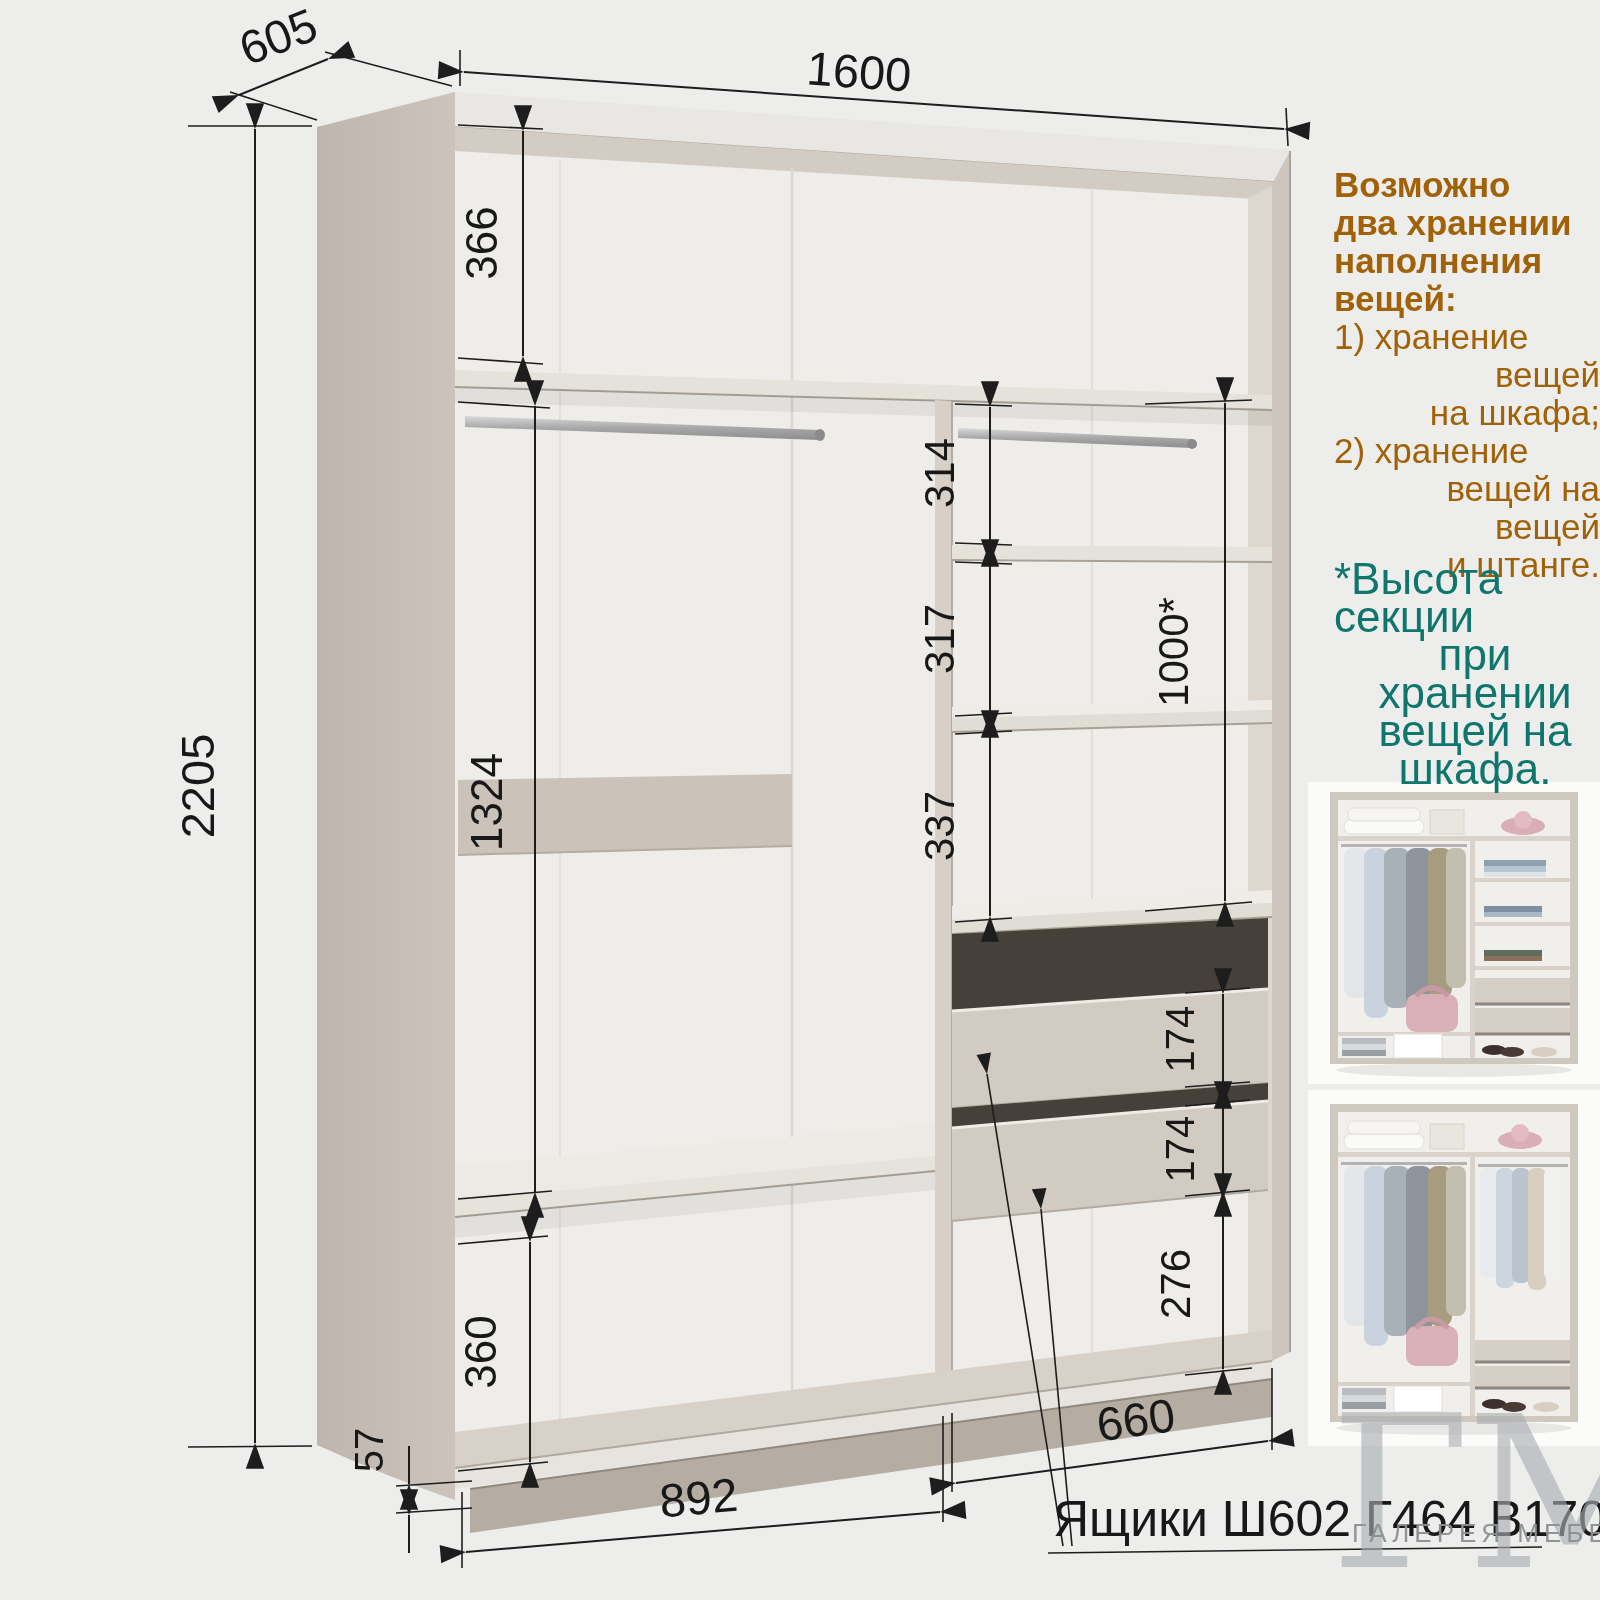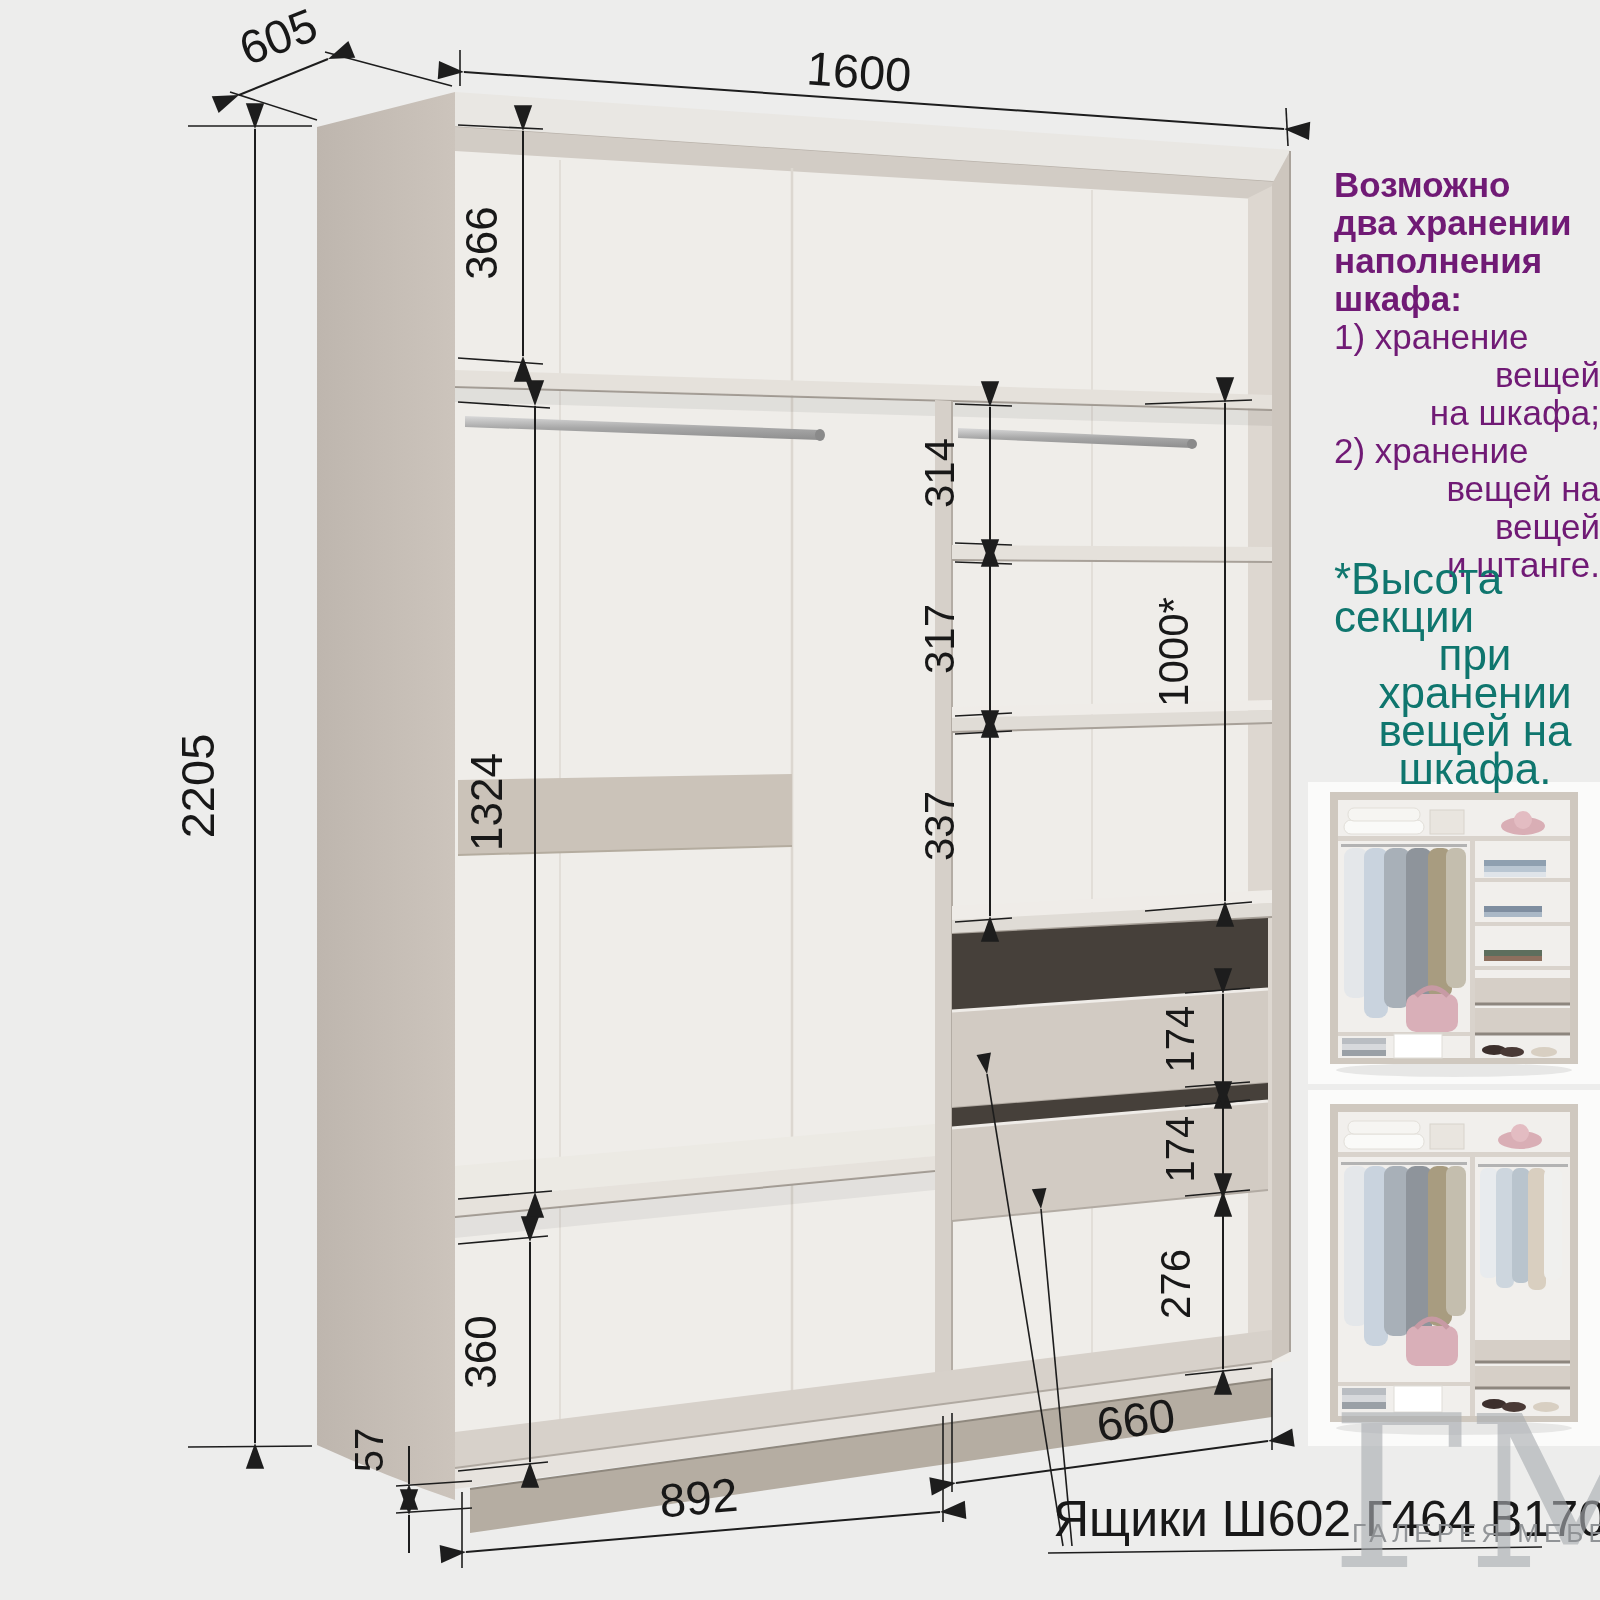--- a/index.html
+++ b/index.html
@@ -2,21 +2,21 @@
 <html><head>
 <meta charset="utf-8">
 <style>
   html,body{margin:0;padding:0;width:1600px;height:1600px;background:#ededec;overflow:hidden;
             font-family:"Liberation Sans", sans-serif;}
   #stage{position:relative;width:1600px;height:1600px;}
   svg{position:absolute;left:0;top:0;}
   svg text{font-family:"Liberation Sans", sans-serif;fill:#181818;}
   .dim{stroke:#1d1d1d;stroke-width:2;fill:none;}
   .ext{stroke:#1d1d1d;stroke-width:1.6;fill:none;}
-  .notes{position:absolute;left:1334px;top:166px;width:266px;color:#701a75;
+  .notes{position:absolute;left:1334px;top:166px;width:266px;color:#a16207;
          font-size:35px;line-height:38px;}
   .notes .b{font-weight:bold;}
   .notes .ind{padding-left:46px;text-align:right;}
   .foot{position:absolute;left:1334px;top:560px;width:266px;color:#0f766e;
         font-size:44px;line-height:38px;}
   .foot .ind{padding-left:16px;text-align:center;}
   .logo-mono{position:absolute;left:1330px;top:1388px;font-family:"DejaVu Serif", serif;
              font-size:212px;line-height:212px;color:#a9adb1;opacity:.62;letter-spacing:-4px;}
   .logo-cap{position:absolute;left:1352px;top:1518px;font-size:26px;letter-spacing:5px;
             color:#8d9093;white-space:nowrap;opacity:.95;}
@@ -333,21 +333,21 @@
     <ellipse cx="186" cy="314" rx="12" ry="5" fill="#3c2f2c"></ellipse>
     <ellipse cx="206" cy="317" rx="12" ry="5" fill="#4a3a36"></ellipse>
     <ellipse cx="238" cy="317" rx="13" ry="5" fill="#d8cfc2"></ellipse>
   </g>
 </svg>
 
 <div class="notes">
   <div class="b">Возможно</div>
   <div class="b">два хранении</div>
   <div class="b">наполнения</div>
-  <div class="b">шкафа:</div>
+  <div class="b">вещей:</div>
   <div>1) хранение</div>
   <div class="ind">вещей</div>
   <div class="ind">на шкафа;</div>
   <div>2) хранение</div>
   <div class="ind">вещей на</div>
   <div class="ind">вещей</div>
   <div class="ind">и штанге.</div>
 </div>
 
 <div class="foot">

